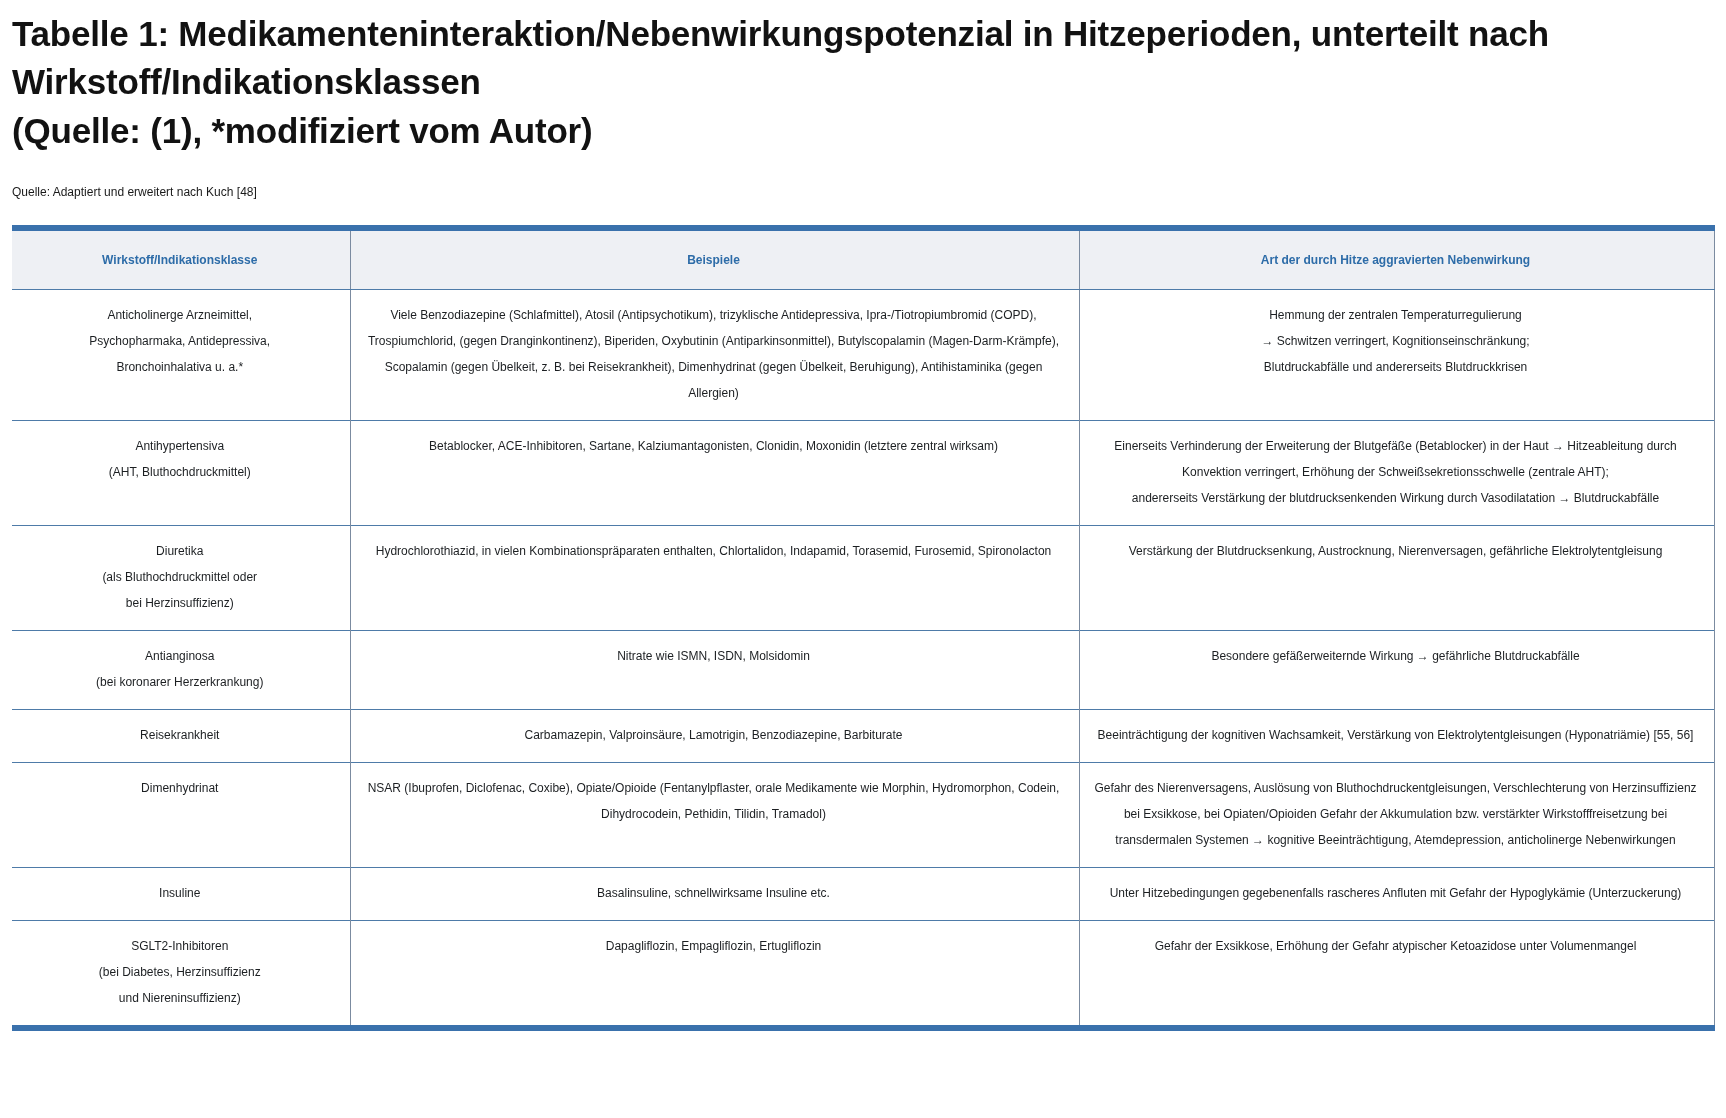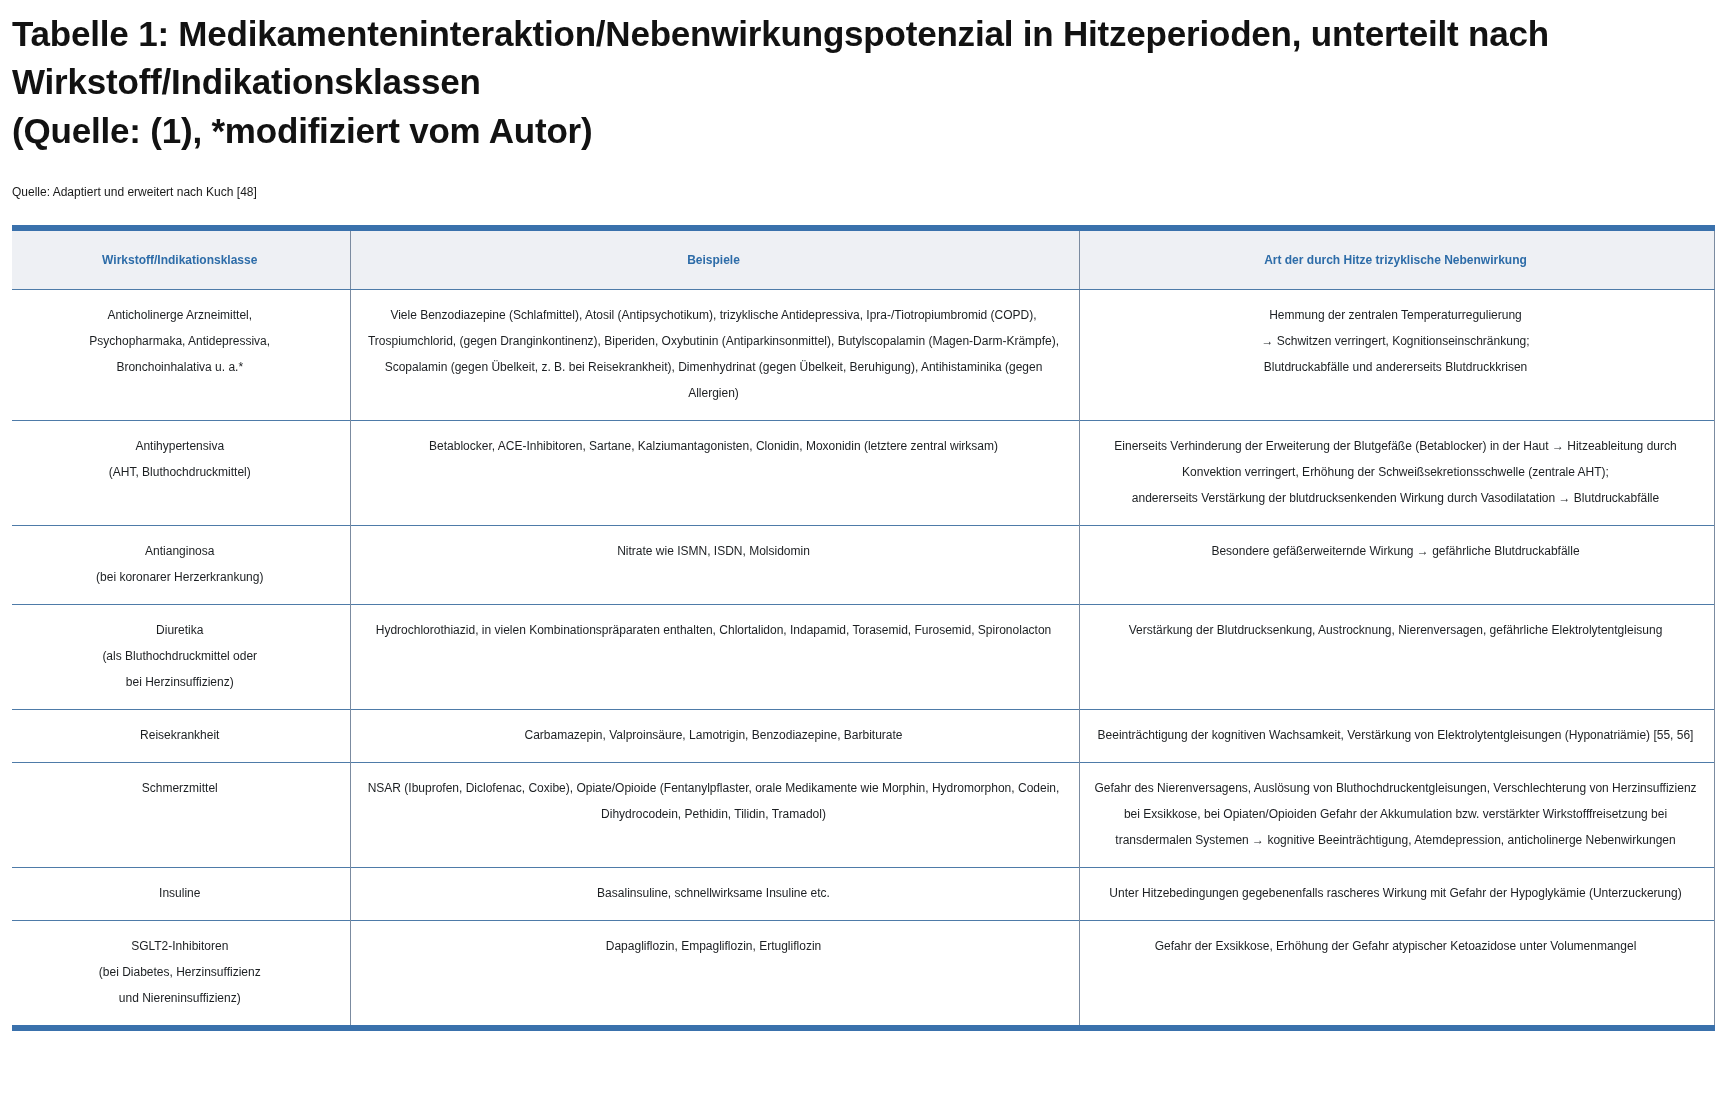--- a/index.html
+++ b/index.html
@@ -84,67 +84,67 @@
   <table class="med-table">
     <colgroup>
       <col class="c1">
         <col class="c2">
         <col class="c3">
     </colgroup>
     <thead>
       <tr>
         <th>Wirkstoff/Indikationsklasse</th>
         <th>Beispiele</th>
-        <th>Art der durch Hitze trizyklische Nebenwirkung</th>
+        <th>Art der durch Hitze aggravierten Nebenwirkung</th>
       </tr>
     </thead>
     <tbody>
         <tr>
           <td>Anticholinerge Arzneimittel,
 Psychopharmaka, Antidepressiva,
 Bronchoinhalativa u. a.*</td>
           <td>Viele Benzodiazepine (Schlafmittel), Atosil (Antipsychotikum), trizyklische Antidepressiva, Ipra-/Tiotropiumbromid (COPD), Trospiumchlorid, (gegen Dranginkontinenz), Biperiden, Oxybutinin (Antiparkinsonmittel), Butylscopalamin (Magen-Darm-Krämpfe), Scopalamin (gegen Übelkeit, z. B. bei Reisekrankheit), Dimenhydrinat (gegen Übelkeit, Beruhigung), Antihistaminika (gegen Allergien)</td>
           <td>Hemmung der zentralen Temperaturregulierung
 → Schwitzen verringert, Kognitionseinschränkung;
 Blutdruckabfälle und andererseits Blutdruckkrisen</td>
         </tr>
         <tr>
           <td>Antihypertensiva
 (AHT, Bluthochdruckmittel)</td>
           <td>Betablocker, ACE-Inhibitoren, Sartane, Kalziumantagonisten, Clonidin, Moxonidin (letztere zentral wirksam)</td>
           <td>Einerseits Verhinderung der Erweiterung der Blutgefäße (Betablocker) in der Haut → Hitzeableitung durch Konvektion verringert, Erhöhung der Schweißsekretionsschwelle (zentrale AHT);
 andererseits Verstärkung der blutdrucksenkenden Wirkung durch Vasodilatation → Blutdruckabfälle</td>
         </tr>
         <tr>
-          <td>Antianginosa
-(bei koronarer Herzerkrankung)</td>
-          <td>Nitrate wie ISMN, ISDN, Molsidomin</td>
-          <td>Besondere gefäßerweiternde Wirkung → gefährliche Blutdruckabfälle</td>
-        </tr>
-        <tr>
           <td>Diuretika
 (als Bluthochdruckmittel oder
 bei Herzinsuffizienz)</td>
           <td>Hydrochlorothiazid, in vielen Kombinationspräparaten enthalten, Chlortalidon, Indapamid, Torasemid, Furosemid, Spironolacton</td>
           <td>Verstärkung der Blutdrucksenkung, Austrocknung, Nierenversagen, gefährliche Elektrolytentgleisung</td>
         </tr>
         <tr>
+          <td>Antianginosa
+(bei koronarer Herzerkrankung)</td>
+          <td>Nitrate wie ISMN, ISDN, Molsidomin</td>
+          <td>Besondere gefäßerweiternde Wirkung → gefährliche Blutdruckabfälle</td>
+        </tr>
+        <tr>
           <td>Reisekrankheit</td>
           <td>Carbamazepin, Valproinsäure, Lamotrigin, Benzodiazepine, Barbiturate</td>
           <td>Beeinträchtigung der kognitiven Wachsamkeit, Verstärkung von Elektrolytentgleisungen (Hyponatriämie) [55, 56]</td>
         </tr>
         <tr>
-          <td>Schmerzmittel</td>
+          <td>Dimenhydrinat</td>
           <td>NSAR (Ibuprofen, Diclofenac, Coxibe), Opiate/Opioide (Fentanylpflaster, orale Medikamente wie Morphin, Hydromorphon, Codein, Dihydrocodein, Pethidin, Tilidin, Tramadol)</td>
           <td>Gefahr des Nierenversagens, Auslösung von Bluthochdruckentgleisungen, Verschlechterung von Herzinsuffizienz bei Exsikkose, bei Opiaten/Opioiden Gefahr der Akkumulation bzw. verstärkter Wirkstofffreisetzung bei transdermalen Systemen → kognitive Beeinträchtigung, Atemdepression, anticholinerge Nebenwirkungen</td>
         </tr>
         <tr>
           <td>Insuline</td>
           <td>Basalinsuline, schnellwirksame Insuline etc.</td>
-          <td>Unter Hitzebedingungen gegebenenfalls rascheres Wirkung mit Gefahr der Hypoglykämie (Unterzuckerung)</td>
+          <td>Unter Hitzebedingungen gegebenenfalls rascheres Anfluten mit Gefahr der Hypoglykämie (Unterzuckerung)</td>
         </tr>
         <tr>
           <td>SGLT2-Inhibitoren
 (bei Diabetes, Herzinsuffizienz
 und Niereninsuffizienz)</td>
           <td>Dapagliflozin, Empagliflozin, Ertugliflozin</td>
           <td>Gefahr der Exsikkose, Erhöhung der Gefahr atypischer Ketoazidose unter Volumenmangel</td>
         </tr>
       </tbody>
   </table>

